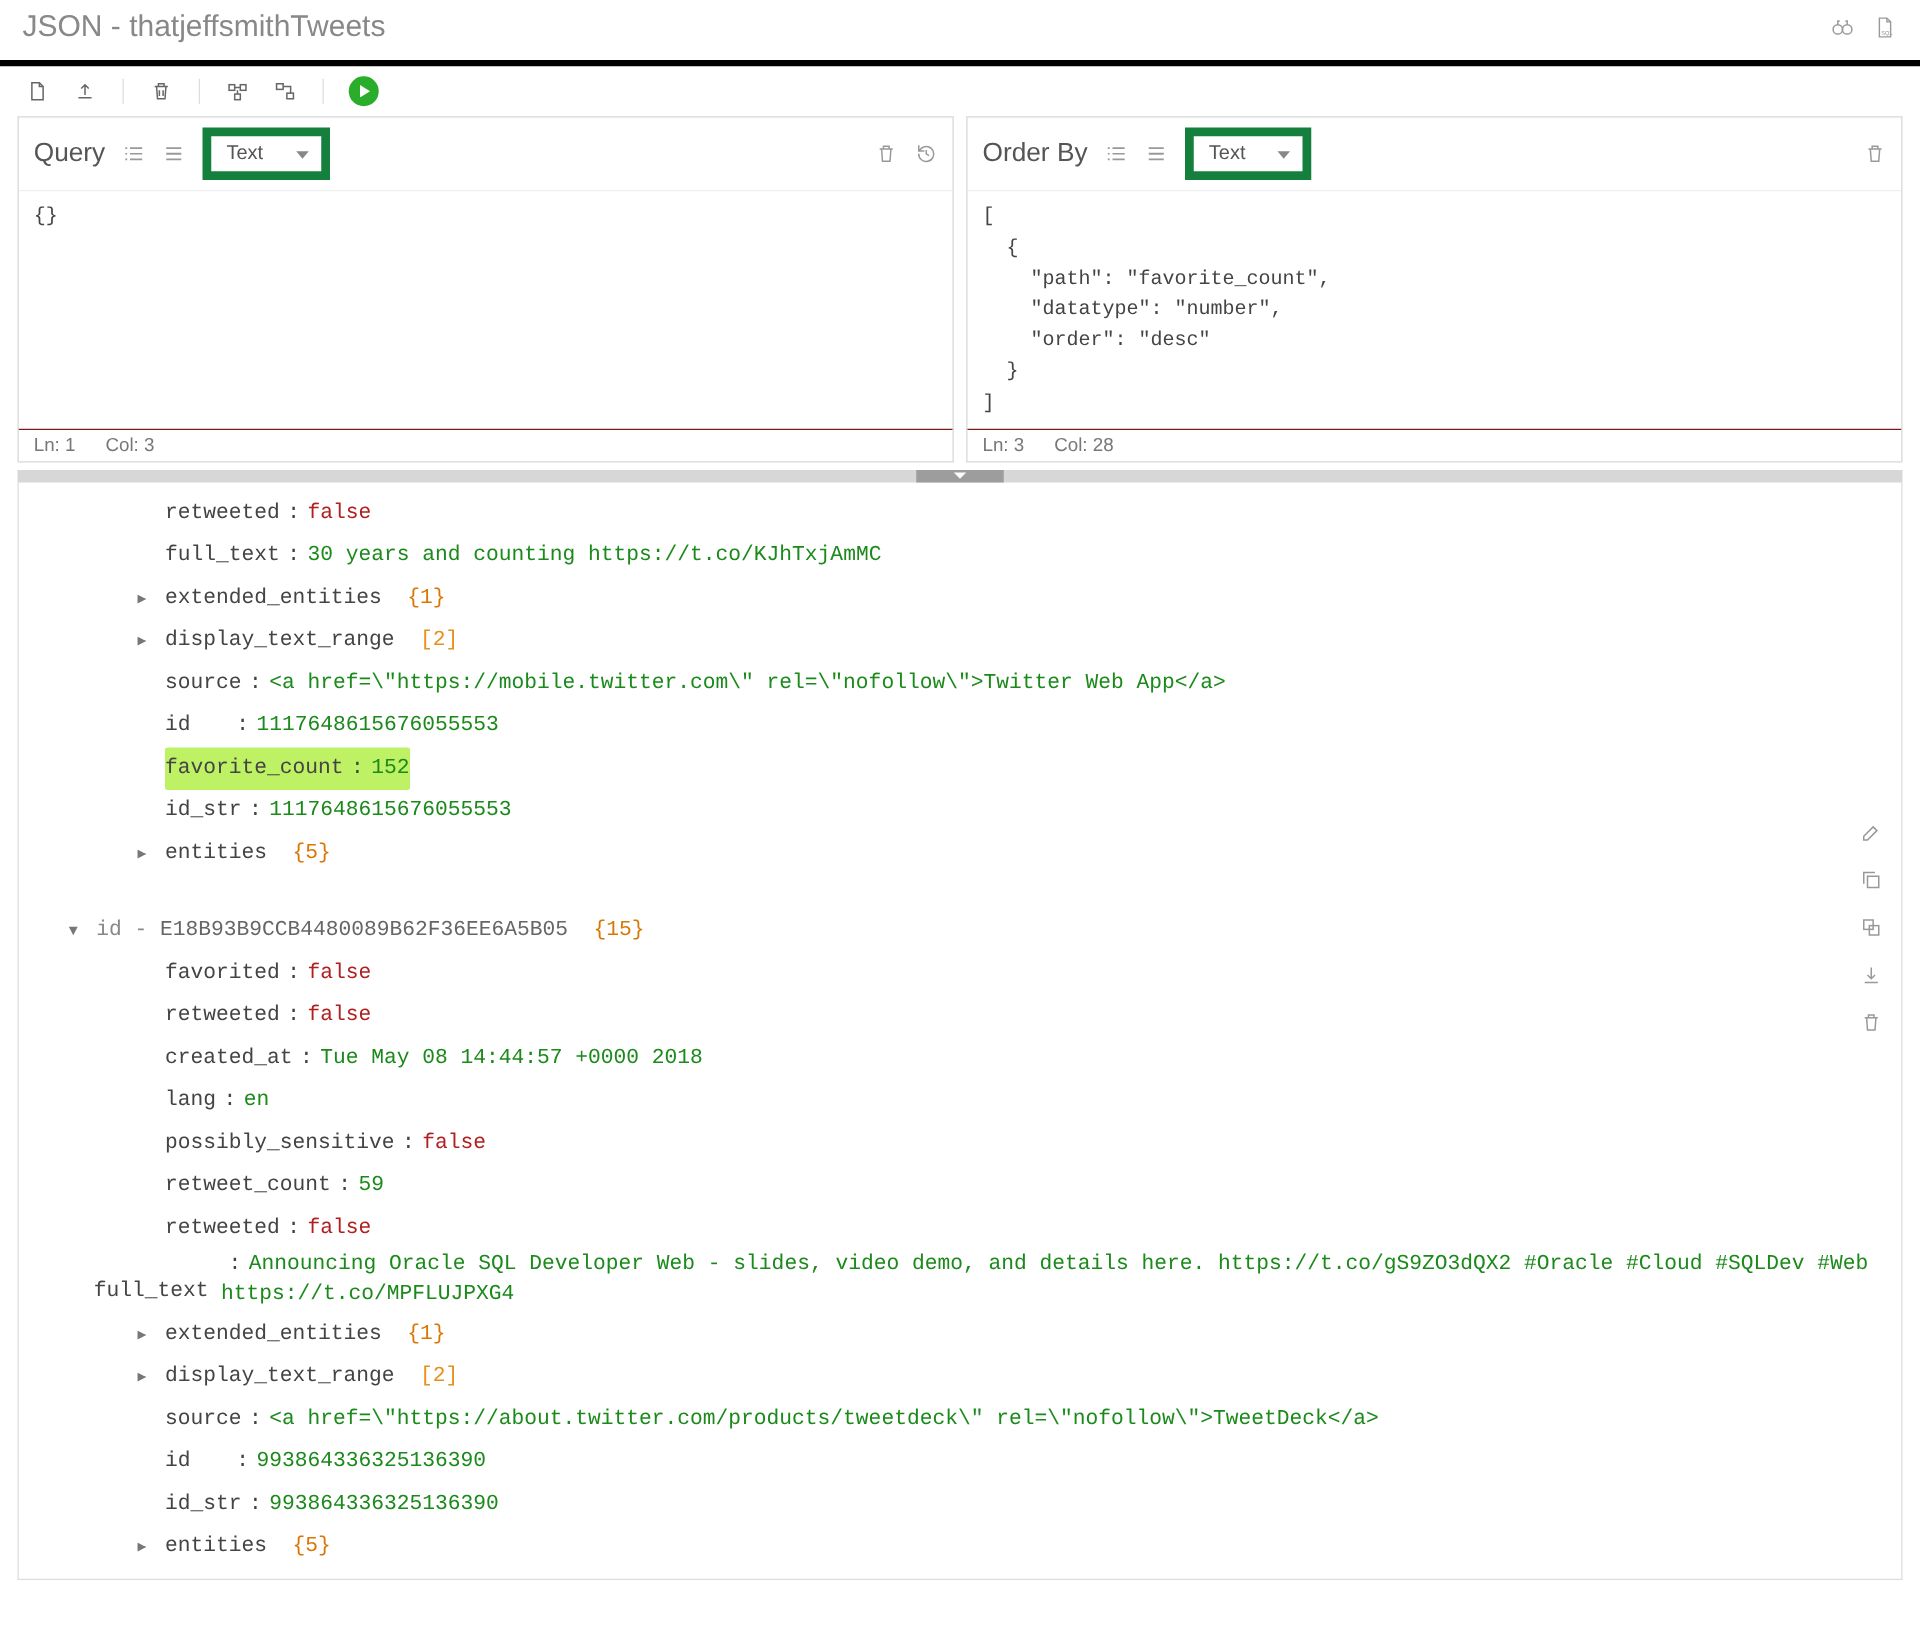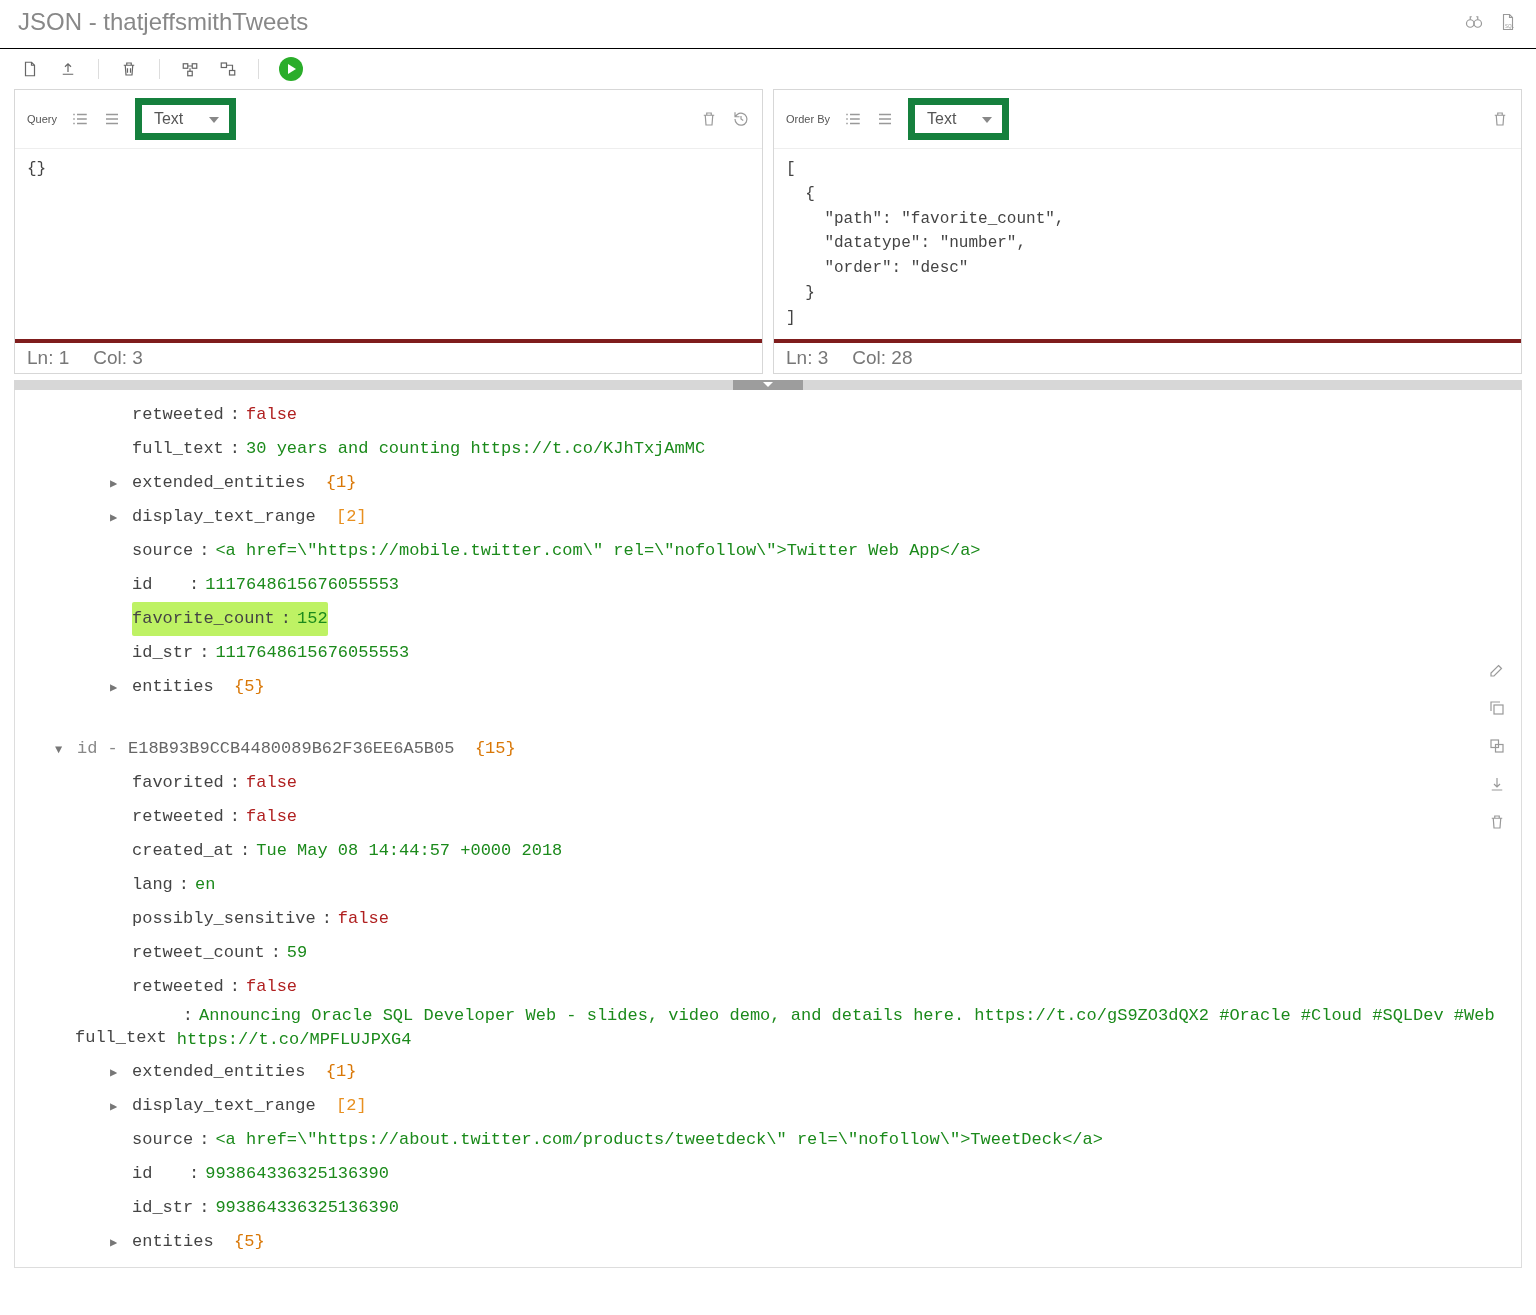--- a/index.html
+++ b/index.html
@@ -8,21 +8,21 @@
       font-size: 15px;
       color: #333;
       background: #fff;
       width: 1536px;
     }
     .header {
       display: flex;
       align-items: center;
       justify-content: space-between;
       padding: 8px 18px 12px 18px;
-      border-bottom: 1px solid #000000;
+      border-bottom: 5px solid #000000;
     }
     .header-title {
       font-size: 24px;
       font-weight: 400;
       color: #888;
     }
     .header-icons {
       display: flex;
       gap: 14px;
       align-items: center;
@@ -85,21 +85,21 @@
       gap: 14px;
       border-bottom: 1px solid #eee;
       font-size: 17px;
     }
     .panel-head-left {
       display: flex;
       align-items: center;
       gap: 14px;
       flex: 1;
     }
-    .panel-title { color: #555; font-size: 11px; }
+    .panel-title { color: #555; font-size: 21px; }
     .dropdown {
       border: 7px solid #15803d;
       background: #fff;
       padding: 5px 46px 5px 12px;
       font-size: 16px;
       color: #555;
       position: relative;
       cursor: pointer;
     }
     .dropdown::after {
@@ -118,22 +118,22 @@
       font-family: "SFMono-Regular", Consolas, "Liberation Mono", Menlo, monospace;
       font-size: 16px;
       line-height: 1.55;
       white-space: pre;
       color: #444;
       min-height: 160px;
       flex: 1;
     }
     .panel-foot {
       padding: 4px 12px;
-      border-top: 4px solid #7f1d1d;
-      font-size: 19px;
+      border-top: 1px solid #7f1d1d;
+      font-size: 15px;
       color: #777;
       display: flex;
       gap: 24px;
     }
 
     .splitter {
       height: 10px;
       background: #d7d7d7;
       margin: 0 14px 0 14px;
       position: relative;

